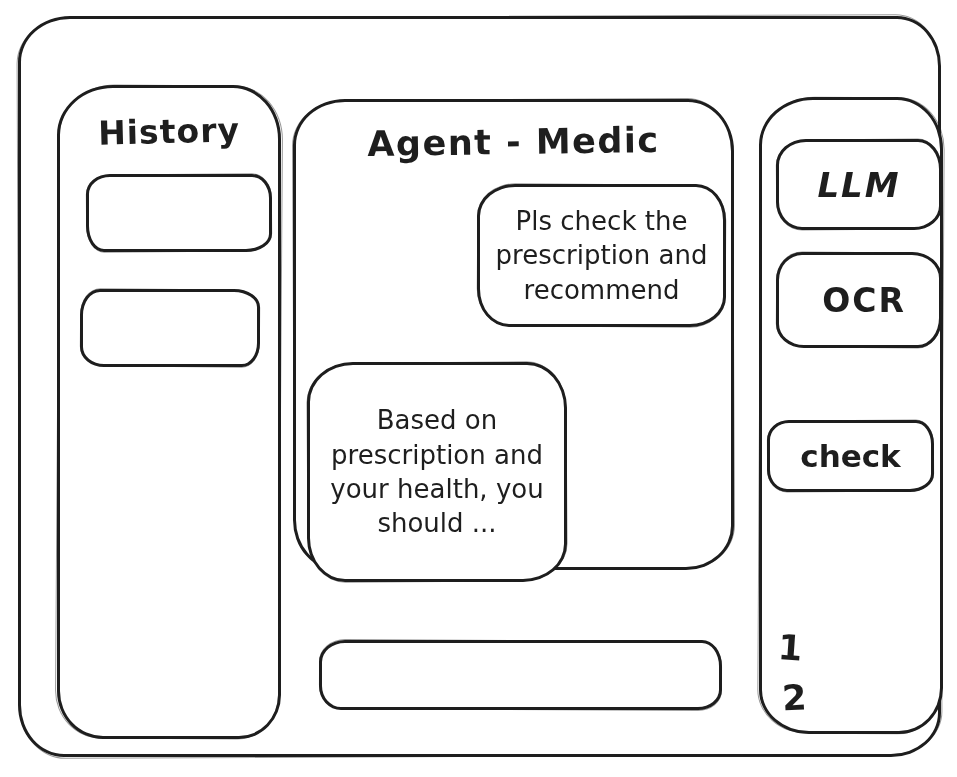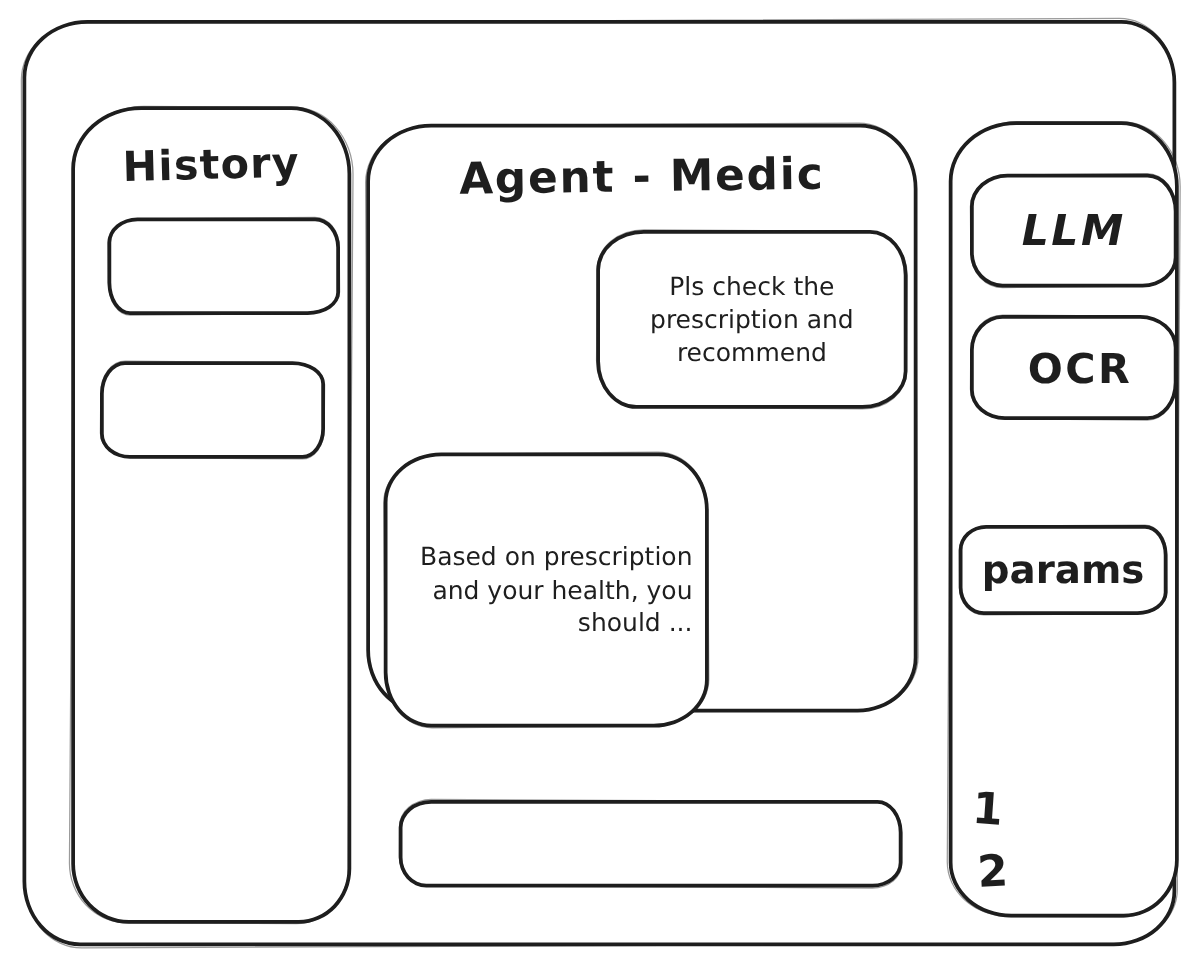--- a/index.html
+++ b/index.html
@@ -77,34 +77,33 @@
     font-size: 35px;
     font-weight: 600;
     letter-spacing: 1.5px;
     transform: rotate(-0.8deg);
   }
   .bubble {
     display: flex;
     align-items: center;
     justify-content: center;
     text-align: center;
-    font-size: 20px;
+    font-size: 26px;
     font-weight: 500;
     line-height: 1.32;
     padding: 8px 10px;
   }
   .bubble-user {
     left: 181px; top: 82px; width: 249px; height: 143px;
     border-radius: 38px 30px 36px 32px / 32px 36px 30px 38px;
     --wob: 0.45deg;
   }
   .bubble-agent {
     left: 11px; top: 260px; width: 260px; height: 220px;
     border-radius: 46px 40px 44px 38px / 40px 46px 38px 44px;
-    text-align: right;
     --wob: -0.45deg;
   }
   .chat-input {
     left: 23px; top: 538px; width: 403px; height: 70px;
     border-radius: 26px 20px 24px 22px / 22px 26px 20px 24px;
     --wob: 0.3deg;
     cursor: text;
   }
   
   .tools-panel {
@@ -122,21 +121,21 @@
   }
   .btn-llm {
     left: 14px; top: 39px; width: 166px; height: 91px;
     border-radius: 30px 24px 28px 26px / 26px 30px 24px 28px;
     font-size: 34px;
     font-style: italic;
     letter-spacing: 2px;
     --wob: -0.55deg;
   }
   .btn-ocr {
-    left: 14px; top: 152px; width: 166px; height: 84px;
+    left: 14px; top: 152px; width: 166px; height: 96px;
     border-radius: 26px 30px 24px 28px / 28px 26px 30px 24px;
     font-size: 33px;
     letter-spacing: 2px;
     padding-left: 10px;
     --wob: 0.5deg;
   }
   .btn-params {
     left: 5px; top: 320px; width: 167px; height: 72px;
     border-radius: 22px 18px 24px 20px / 20px 24px 18px 22px;
     font-size: 31px;
@@ -175,19 +174,19 @@
     <section class="sk chat-panel">
       <div class="chat-title">Agent - Medic</div>
       <div class="sk bubble bubble-user">Pls check the prescription and recommend</div>
       <div class="sk bubble bubble-agent">Based on prescription and your health, you should ...</div>
       <div class="sk chat-input"></div>
     </section>
 
     <aside class="sk tools-panel">
       <div class="sk tool-btn btn-llm">LLM</div>
       <div class="sk tool-btn btn-ocr">OCR</div>
-      <div class="sk tool-btn btn-params">params</div>
+      <div class="sk tool-btn btn-params">check</div>
       <div class="doc-num num-1">1</div>
       <div class="doc-num num-2">2</div>
     </aside>
 
   </div>
 </div>
 
 </body></html>

